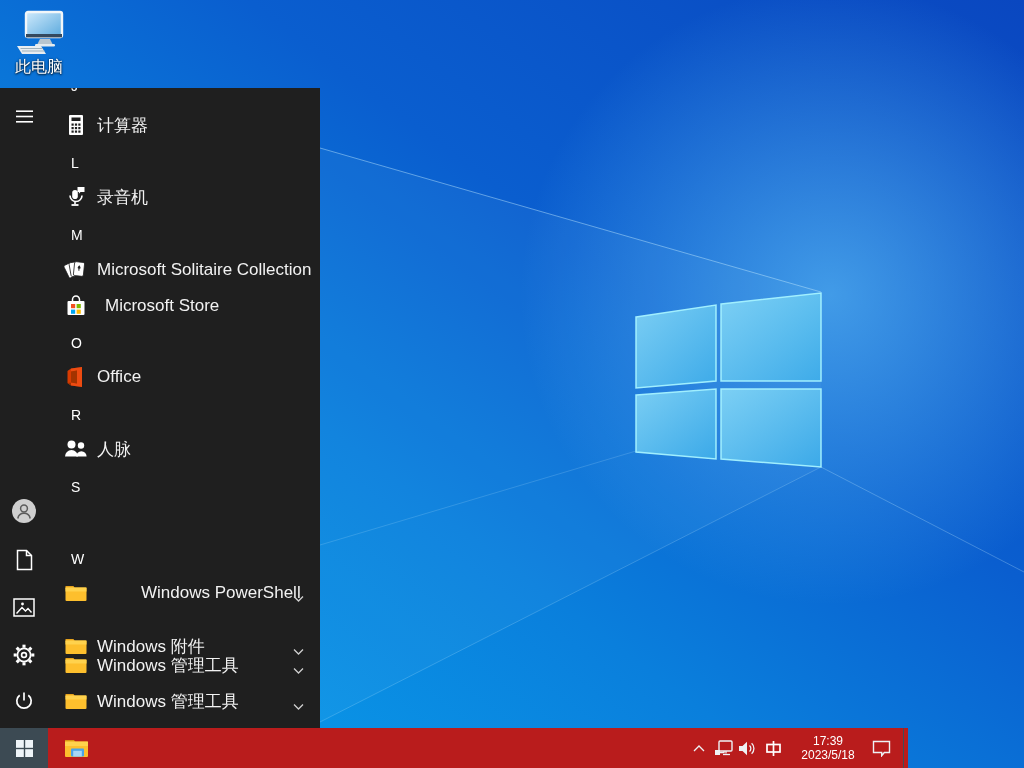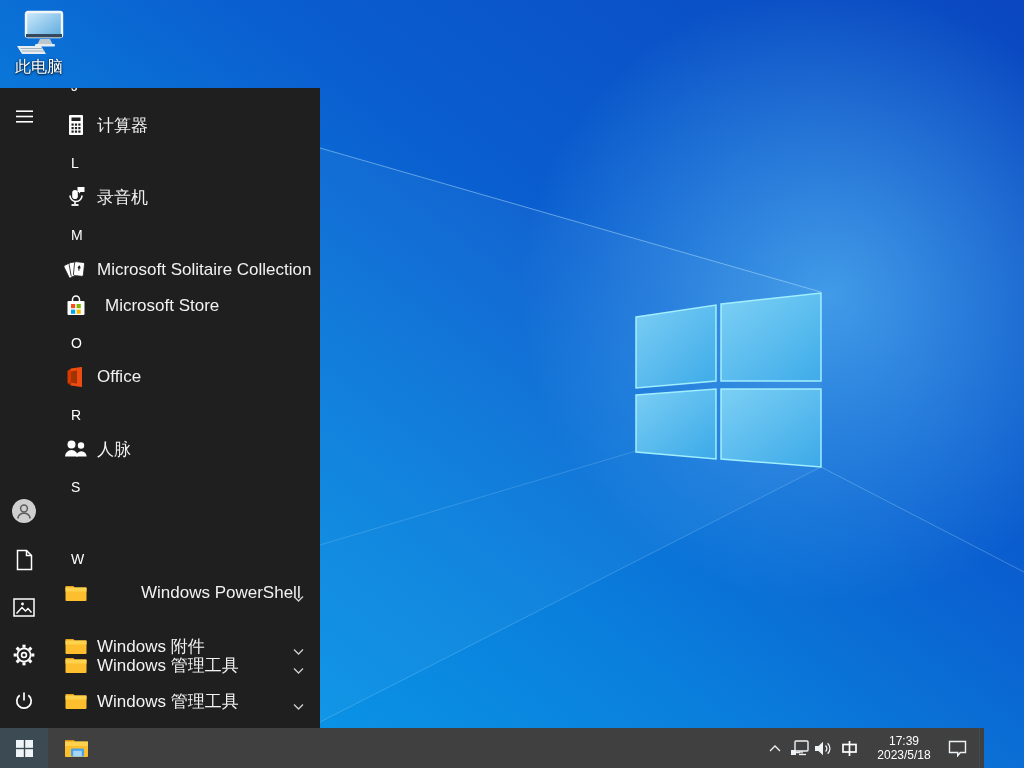--- a/index.html
+++ b/index.html
@@ -28,22 +28,22 @@
   .app-list{position:absolute;left:0;top:0;width:320px;height:100%;}
   .row{position:absolute;left:48px;width:272px;height:36px;
     display:flex;align-items:center;cursor:pointer;}
   .row-icon{width:24px;height:24px;margin-left:16px;flex:0 0 24px;
     display:flex;align-items:center;justify-content:center;}
   .row-label{margin-left:9px;font-size:17px;color:#f2f2f2;white-space:nowrap;}
   .section-letter{margin-left:23px;font-size:14px;color:#fff;}
   .chevron{position:absolute;right:16px;top:50%;margin-top:-4px;width:11px;height:8px;}
 
   
-  .taskbar{position:absolute;left:0;bottom:0;width:984px;height:40px;
-    background:#404040;z-index:3;}
+  .taskbar{position:absolute;left:0;bottom:0;width:908px;height:40px;
+    background:#b91c1c;z-index:3;}
   .tb-btn{position:absolute;top:0;height:40px;display:flex;
     align-items:center;justify-content:center;cursor:pointer;}
   .start-btn{left:0;width:48px;background:#3c4a53;}
   .fe-btn{left:52px;width:48px;}
   .tray-btn{width:26px;}
   .clock{position:absolute;top:0;right:44px;height:40px;width:72px;
     display:flex;flex-direction:column;align-items:center;justify-content:center;
     color:#fff;font-size:12px;line-height:14px;cursor:default;}
   .action-btn{right:12px;width:30px;}
   .show-desktop{position:absolute;right:0;top:0;width:5px;height:40px;

